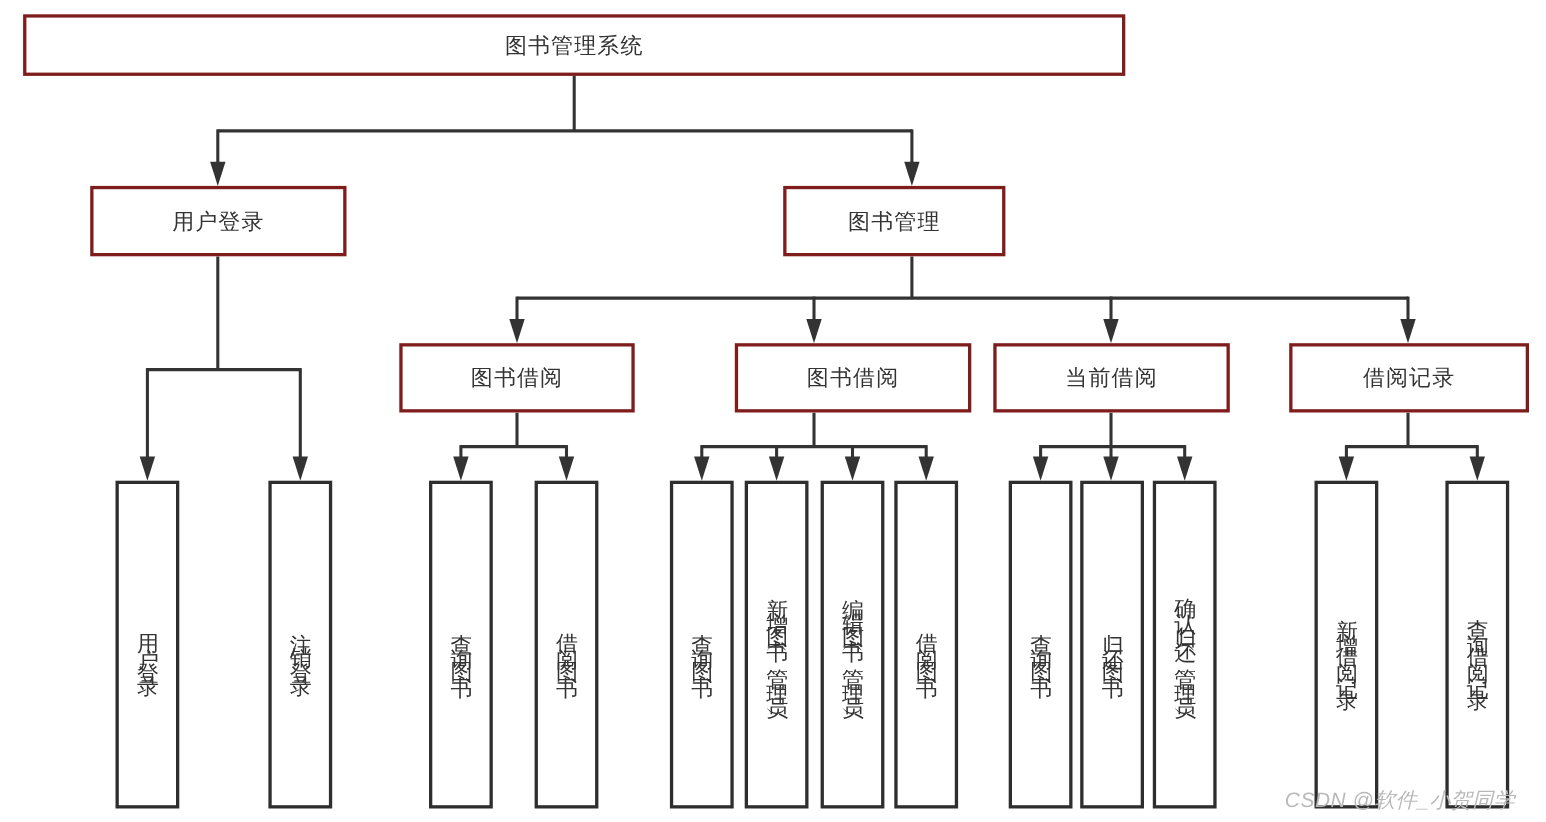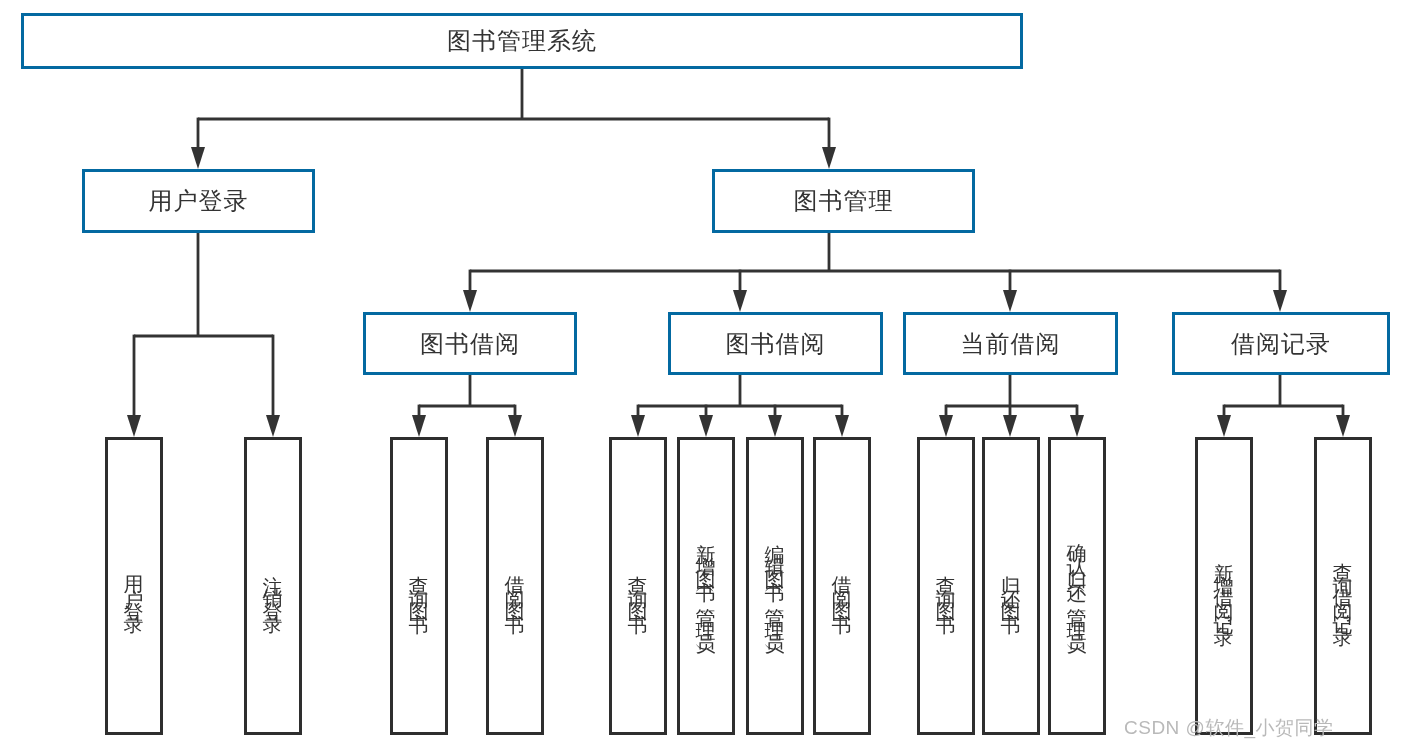--- a/index.html
+++ b/index.html
@@ -2,35 +2,35 @@
 <html><head>
 <meta charset="utf-8">
 <style>
   html,body{margin:0;padding:0;background:#fff;}
   .stage{
     position:relative;width:1405px;height:747px;background:#ffffff;
     overflow:hidden;font-family:"Liberation Sans",sans-serif;color:#333;
   }
   .connectors{position:absolute;left:0;top:0;width:1405px;height:747px;}
   .n{
-    position:absolute;box-sizing:border-box;border:3px solid #0369a1;background:#fff;
+    position:absolute;box-sizing:border-box;border:3px solid #7f1d1d;background:#fff;
     display:flex;align-items:center;justify-content:center;
-    font-size:24px;letter-spacing:1px;white-space:nowrap;
+    font-size:20px;letter-spacing:1px;white-space:nowrap;
   }
   .vn{
     position:absolute;box-sizing:border-box;border:3px solid #2e2e2e;background:#fff;
     width:58px;height:298px;display:flex;align-items:center;justify-content:center;
   }
   .vn span{
     writing-mode:vertical-rl;text-orientation:mixed;
     font-size:20px;letter-spacing:13px;line-height:1;
   }
   .watermark{
-    position:absolute;left:1124px;top:715px;z-index:5;
-    font-size:19px;color:#b9b9b9;letter-spacing:0.5px;white-space:nowrap;
+    position:absolute;left:1168px;top:715px;z-index:5;
+    font-size:19px;color:#b9b9b9;letter-spacing:0.5px;white-space:nowrap;font-style:italic;
   }
 </style>
 </head>
 <body>
 
 <div class="stage">
 
   <svg class="connectors" viewBox="0 0 1405 747" xmlns="http://www.w3.org/2000/svg">
     <g stroke="#333333" stroke-width="2.8" fill="none">
 
@@ -93,21 +93,21 @@
       <polygon points="1003,415 1017,415 1010,437"></polygon>
       <polygon points="1070,415 1084,415 1077,437"></polygon>
       <polygon points="1217,415 1231,415 1224,437"></polygon>
       <polygon points="1336,415 1350,415 1343,437"></polygon>
     </g>
   </svg>
 
   <div class="n" style="left:21px;top:13px;width:1002px;height:56px">图书管理系统</div>
 
   <div class="n" style="left:82px;top:169px;width:233px;height:64px">用户登录</div>
-  <div class="n" style="left:712px;top:169px;width:263px;height:64px">图书管理</div>
+  <div class="n" style="left:712px;top:169px;width:202px;height:64px">图书管理</div>
 
   <div class="n" style="left:363px;top:312px;width:214px;height:63px">图书借阅</div>
   <div class="n" style="left:668px;top:312px;width:215px;height:63px">图书借阅</div>
   <div class="n" style="left:1172px;top:312px;width:218px;height:63px">借阅记录</div>
   <div class="n" style="left:903px;top:312px;width:215px;height:63px">当前借阅</div>
 
   <div class="vn" style="left:105px;top:437px">
     <span>用户登录</span>
   </div>
   <div class="vn" style="left:244px;top:437px">

